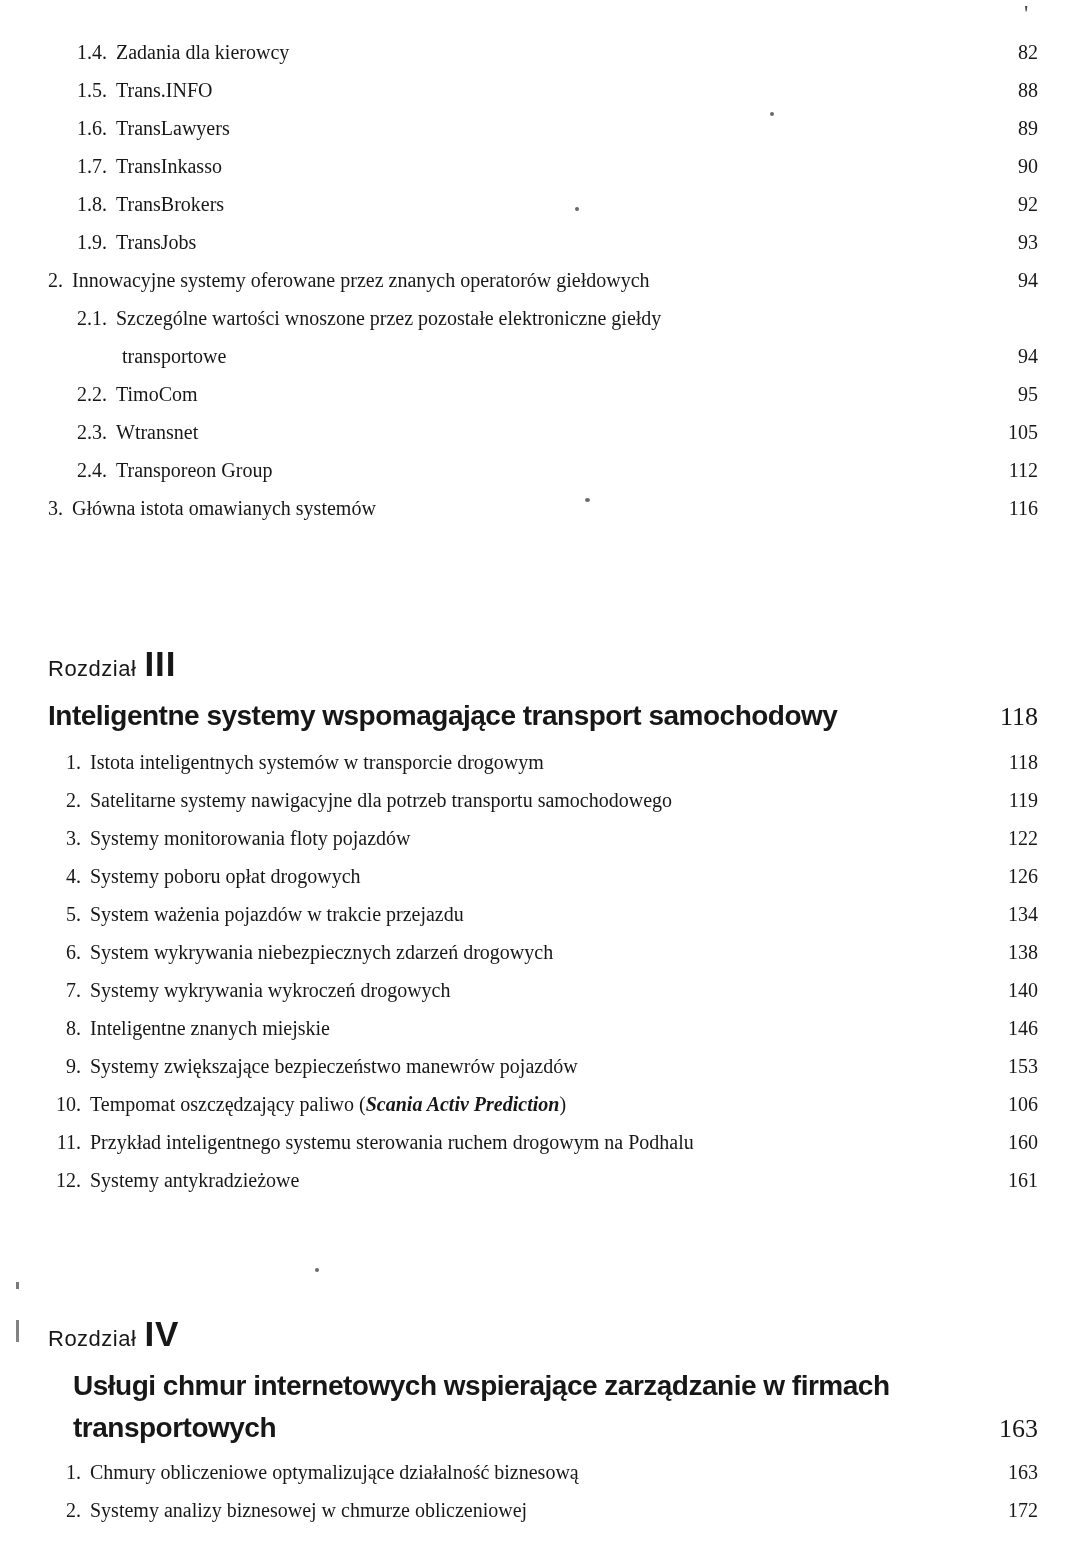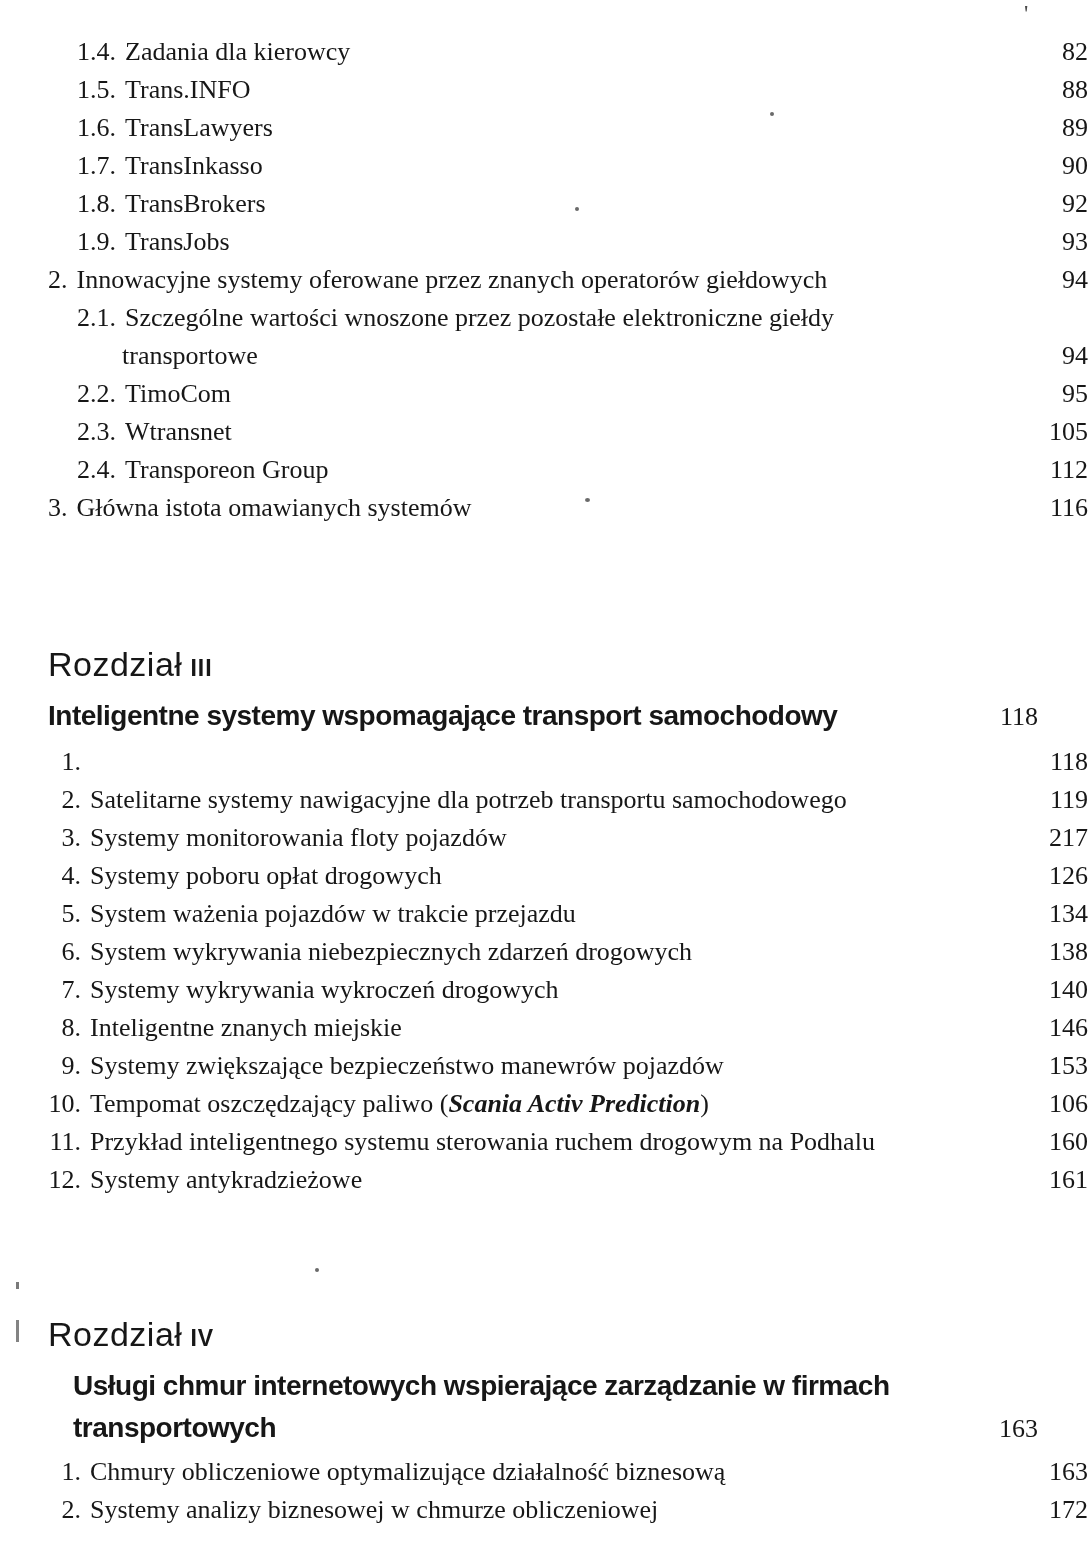--- a/index.html
+++ b/index.html
@@ -12,21 +12,22 @@
     color: #171717;
     overflow: hidden;
     font-family: "Liberation Serif", "DejaVu Serif", serif;
   }
 
   
   .toc-row {
     display: flex;
     align-items: flex-end;
     line-height: 38px;
-    font-size: 26px;
+    font-size: 20px;
+    padding-right: 50px;
     white-space: nowrap;
   }
   .lvl-top  { padding-left: 48px; }
   .lvl-sub  { padding-left: 77px; }
   .lvl-cont { padding-left: 122px; }
   .toc-row .num { margin-right: 9px; }
   .toc-row .pagenum { margin-left: auto; text-align: right; }
 
   
   .chap-items .toc-row { padding-left: 48px; }
@@ -42,27 +43,27 @@
 
   
   .chapter { }
   .chap-head {
     padding-left: 48px;
     line-height: 46px;
     white-space: nowrap;
   }
   .chap-label {
     font-family: "Liberation Sans", "DejaVu Sans", sans-serif;
-    font-size: 34px;
+    font-size: 22px;
     font-weight: 400;
     letter-spacing: 0.5px;
   }
   .chap-numeral {
     font-family: "Liberation Sans", "DejaVu Sans", sans-serif;
-    font-size: 23px;
+    font-size: 35px;
     font-weight: 700;
     letter-spacing: 1px;
     margin-left: 8px;
   }
   .chap-title-row {
     display: flex;
     align-items: baseline;
     padding-left: 48px;
     padding-right: 50px;
     font-family: "Liberation Sans", "DejaVu Sans", sans-serif;
@@ -183,31 +184,32 @@
     <div class="chap-head">
       <span class="chap-label">Rozdział</span><span class="chap-numeral">III</span>
     </div>
     <div class="chap-title-row">
       <span class="chap-title">Inteligentne systemy wspomagające transport samochodowy</span>
       <span class="pagenum">118</span>
     </div>
     <div class="chap-items">
       <div class="toc-row">
         <span class="num">1.</span>
+        <span class="text">Istota inteligentnych systemów w transporcie drogowym</span>
         <span class="pagenum">118</span>
       </div>
       <div class="toc-row">
         <span class="num">2.</span>
         <span class="text">Satelitarne systemy nawigacyjne dla potrzeb transportu samochodowego</span>
         <span class="pagenum">119</span>
       </div>
       <div class="toc-row">
         <span class="num">3.</span>
         <span class="text">Systemy monitorowania floty pojazdów</span>
-        <span class="pagenum">217</span>
+        <span class="pagenum">122</span>
       </div>
       <div class="toc-row">
         <span class="num">4.</span>
         <span class="text">Systemy poboru opłat drogowych</span>
         <span class="pagenum">126</span>
       </div>
       <div class="toc-row">
         <span class="num">5.</span>
         <span class="text">System ważenia pojazdów w trakcie przejazdu</span>
         <span class="pagenum">134</span>

